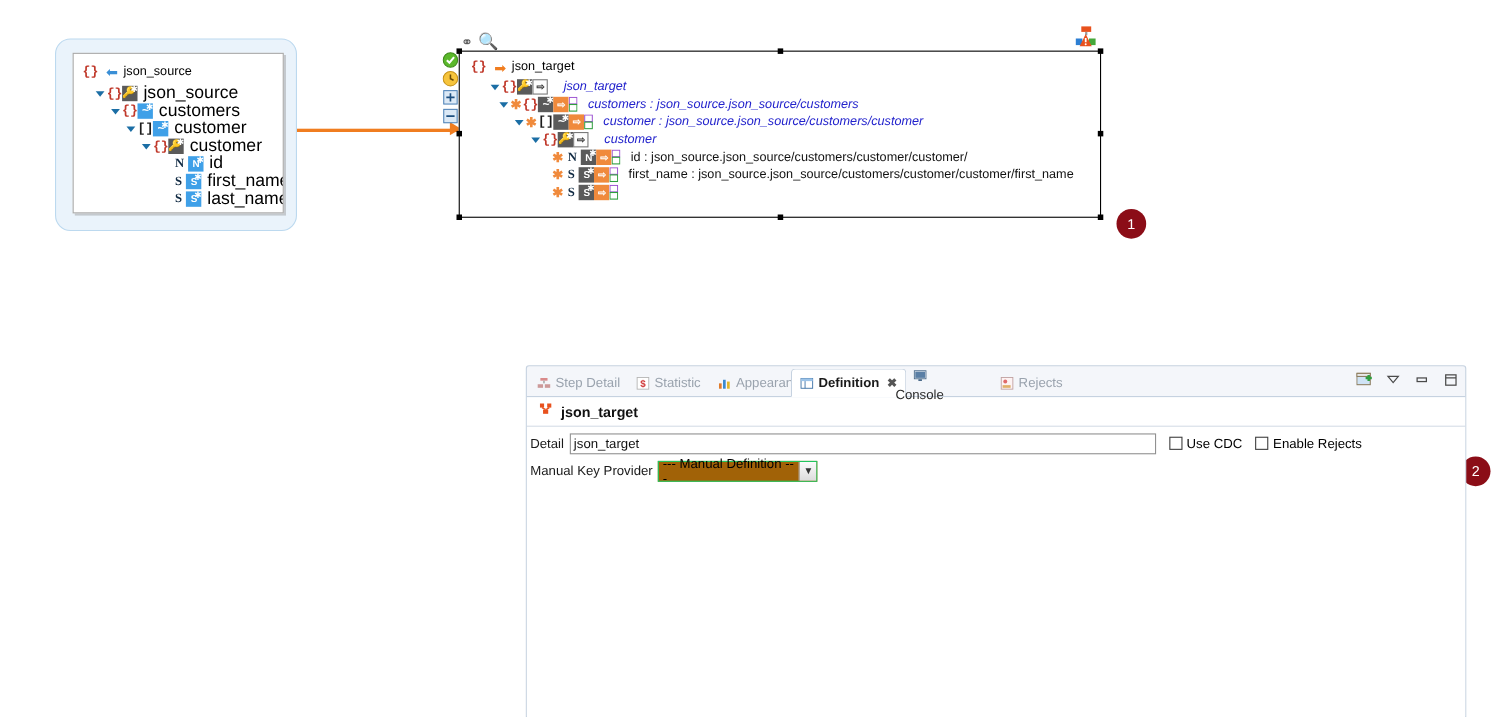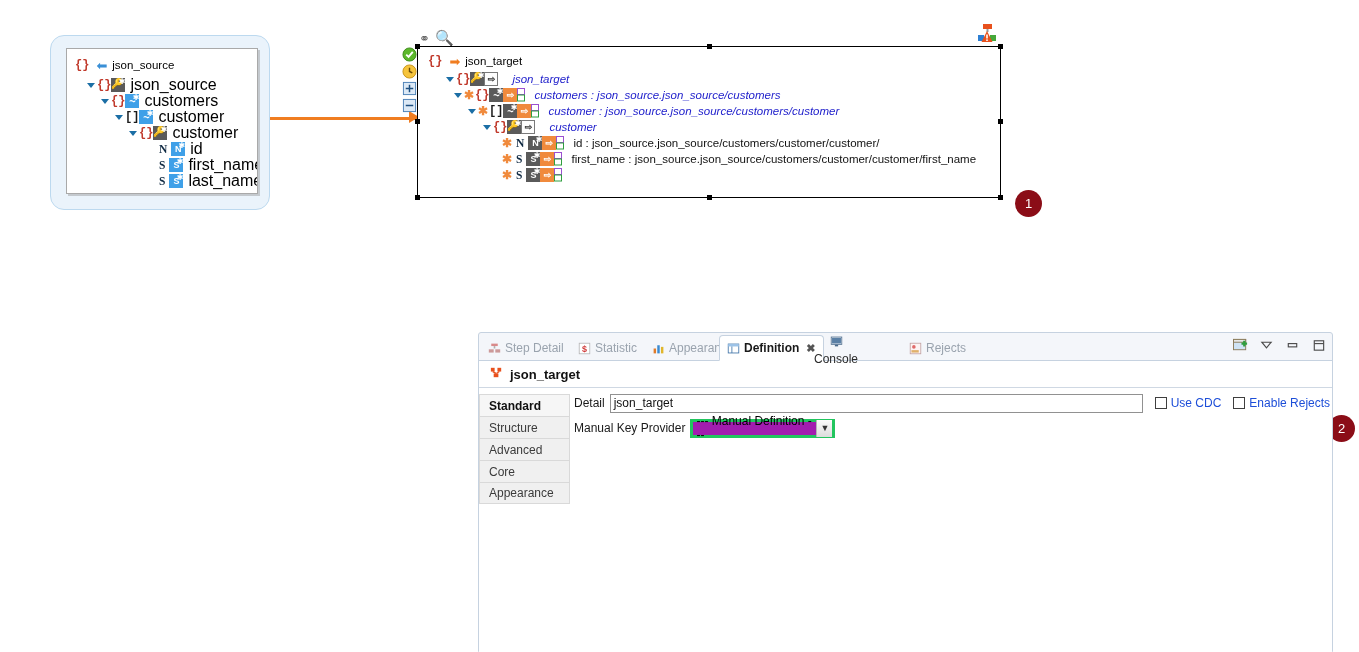--- a/index.html
+++ b/index.html
@@ -120,30 +120,30 @@
   .stab.active { font-weight: 700; color: #111; background: #f6f6f6; }
 
   .form { flex: 1; position: relative; padding-top: 4px; }
   .frow { display: flex; align-items: center; height: 22px; margin-bottom: 3px; padding-left: 3px; }
   .flabel { font-size: 12px; color: #1a1a1a; white-space: nowrap; margin-right: 5px; }
   .txtin {
     height: 19px; background: #fff; border: 1px solid #919191;
     font-size: 12px; color: #111; padding: 0 3px; display: flex; align-items: center;
   }
   .sel {
-    height: 19px; background: #a21caf; border: 3px solid #22c55e; font-size: 12px;
+    height: 19px; background: #a16207; border: 1px solid #22c55e; font-size: 12px;
     display: flex; align-items: center; padding: 0 0 0 3px;
   }
   .sel .sarrow {
     width: 16px; height: 17px; background: linear-gradient(#fbfbfb,#dcdcdc);
     border-left: 1px solid #b5b5b5; margin-left: 4px;
     display: flex; align-items: center; justify-content: center; font-size: 9px; color: #333;
   }
   .cbx { width: 12px; height: 12px; border: 1px solid #3f3f3f; background: #fff; margin-right: 4px; }
-  .chkwrap { display: flex; align-items: center; font-size: 12px; color: #1d4ed8; margin-left: 12px; }
+  .chkwrap { display: flex; align-items: center; font-size: 12px; color: #000000; margin-left: 12px; }
 </style>
 </head>
 <body>
 
 <div id="root">
 
   <div class="src-outer">
     <div class="src-inner">
 
       <div class="row" style="margin:8px 0 4px 8px;">
@@ -510,27 +510,20 @@
             <rect x="9" y="3" width="4" height="4" fill="#e8511d"></rect>
             <rect x="5" y="9" width="5" height="4" fill="#e8511d"></rect>
             <path d="M4 7 L7.5 9 M11 7 L8 9" stroke="#e8511d" stroke-width="1.4"></path>
           </svg>
       </span>
       <span class="tname">json_target</span>
     </div>
 
     <div class="body">
 
-      <div class="sidetabs">
-        <div class="stab active">Standard</div>
-        <div class="stab">Structure</div>
-        <div class="stab">Advanced</div>
-        <div class="stab">Core</div>
-        <div class="stab">Appearance</div>
-      </div>
 
       <div class="form">
 
         <div class="frow">
           <span class="flabel">Detail</span>
           <div class="txtin" style="width:533px;">json_target</div>
           <div class="chkwrap">
             <span class="cbx"></span>
             <span>Use CDC</span>
           </div>

